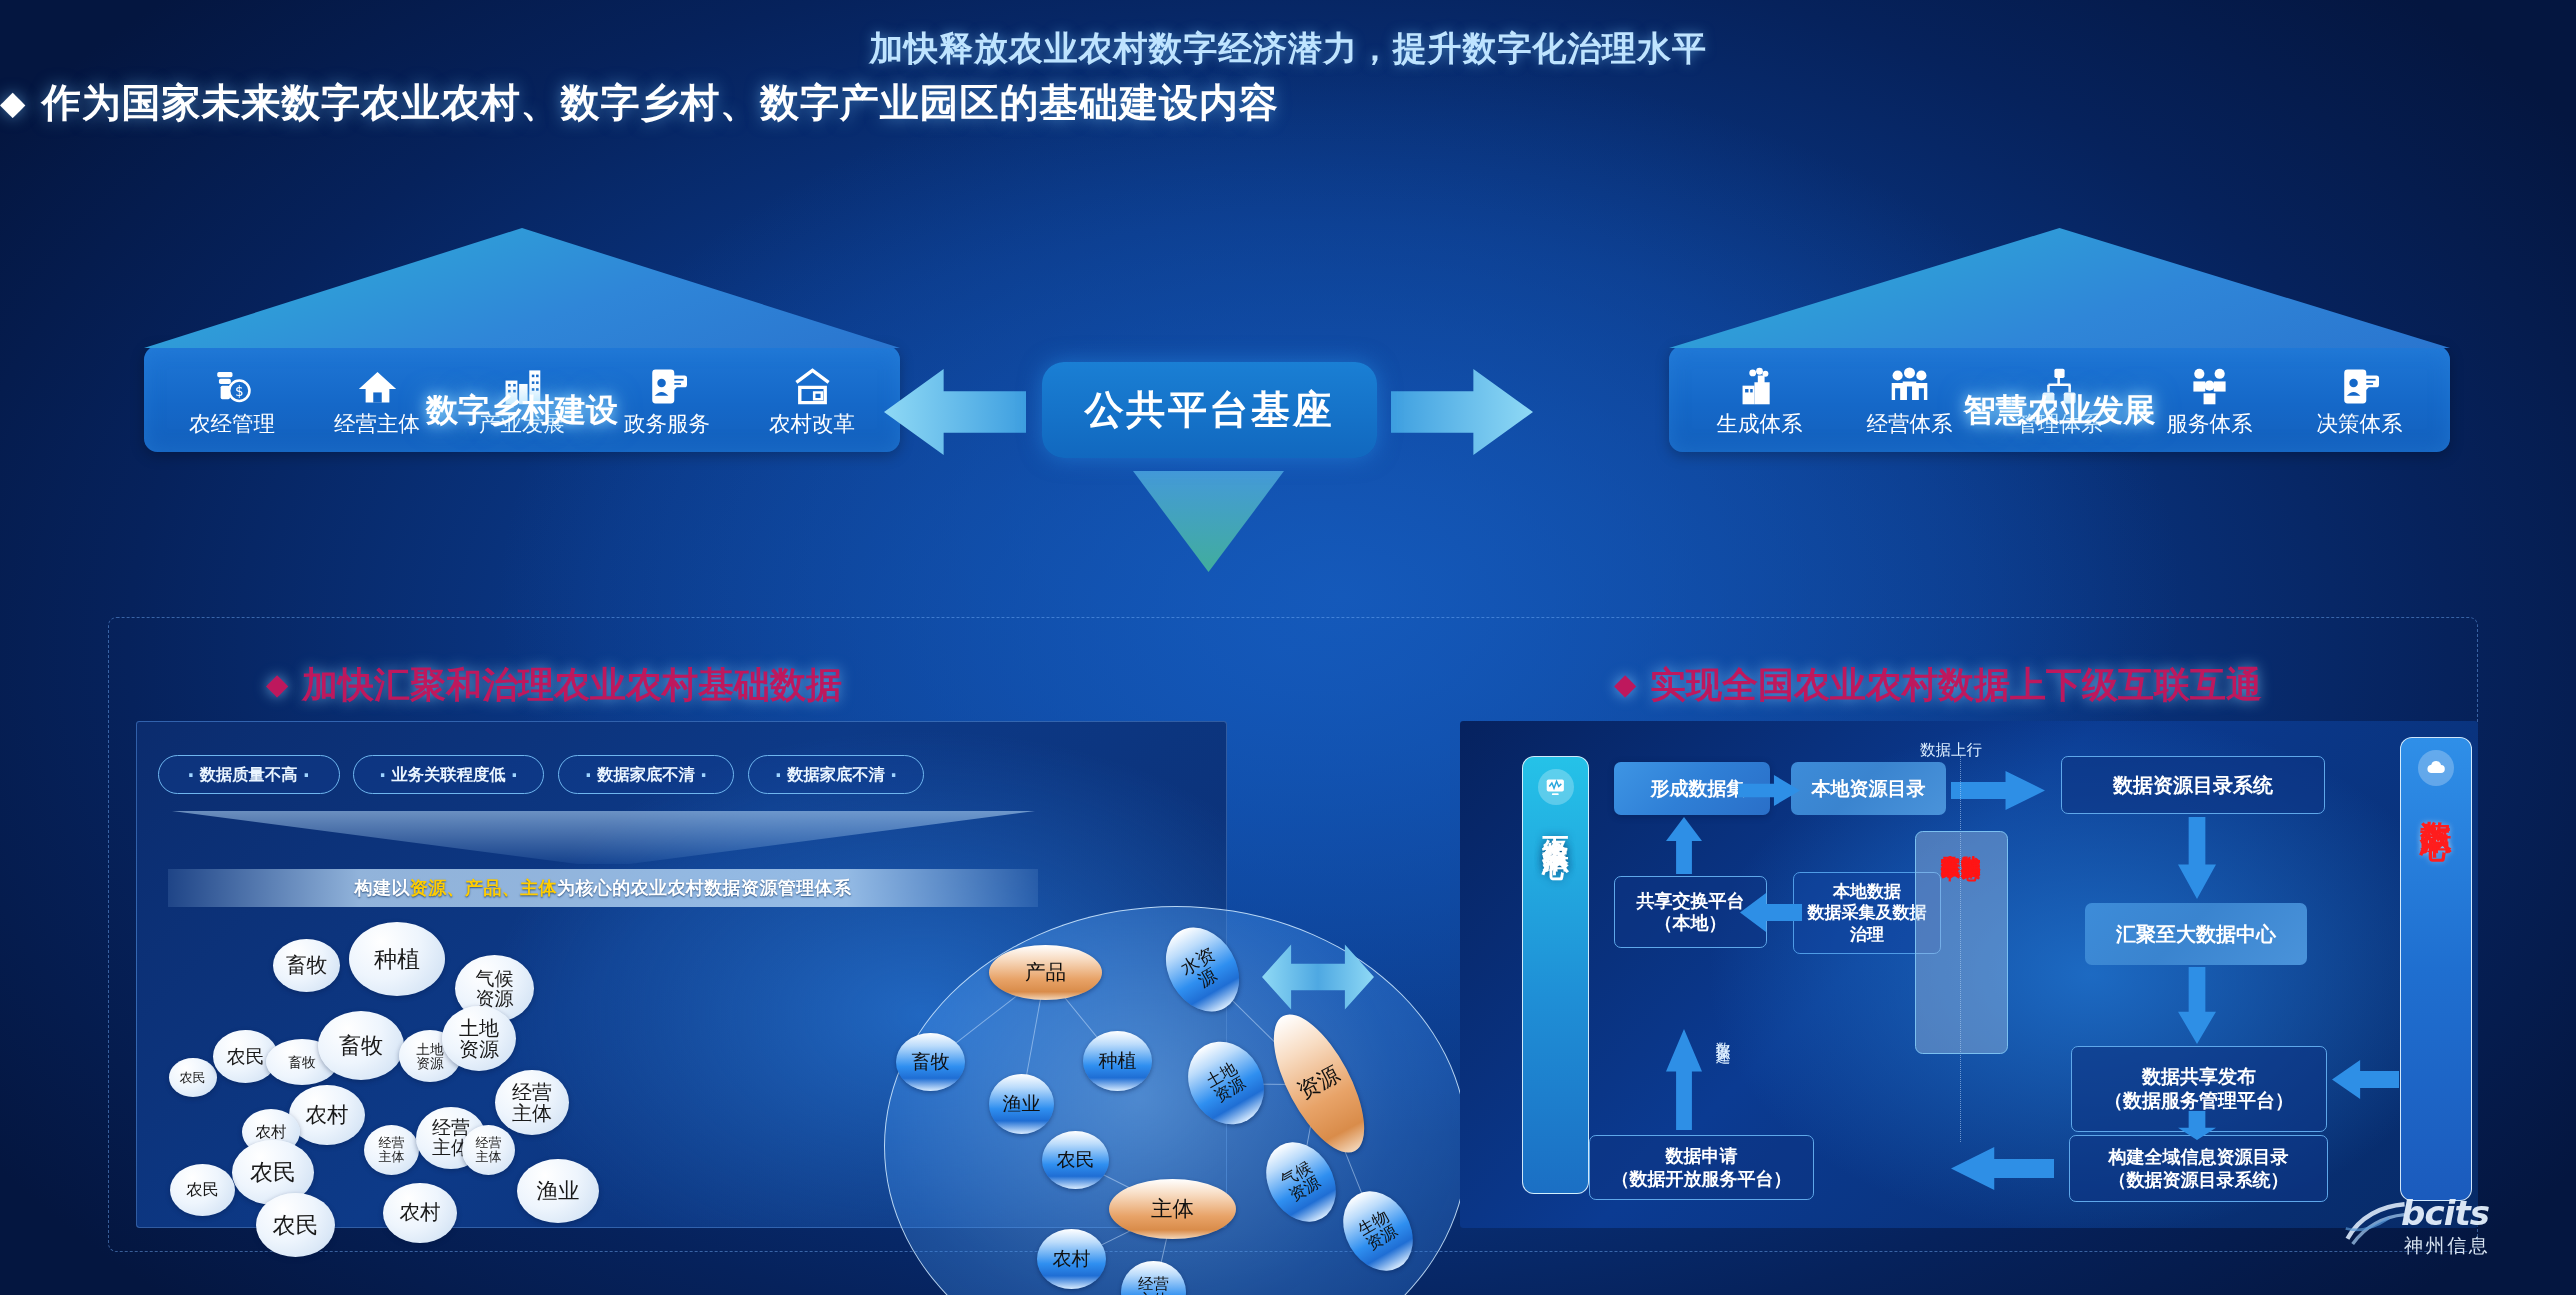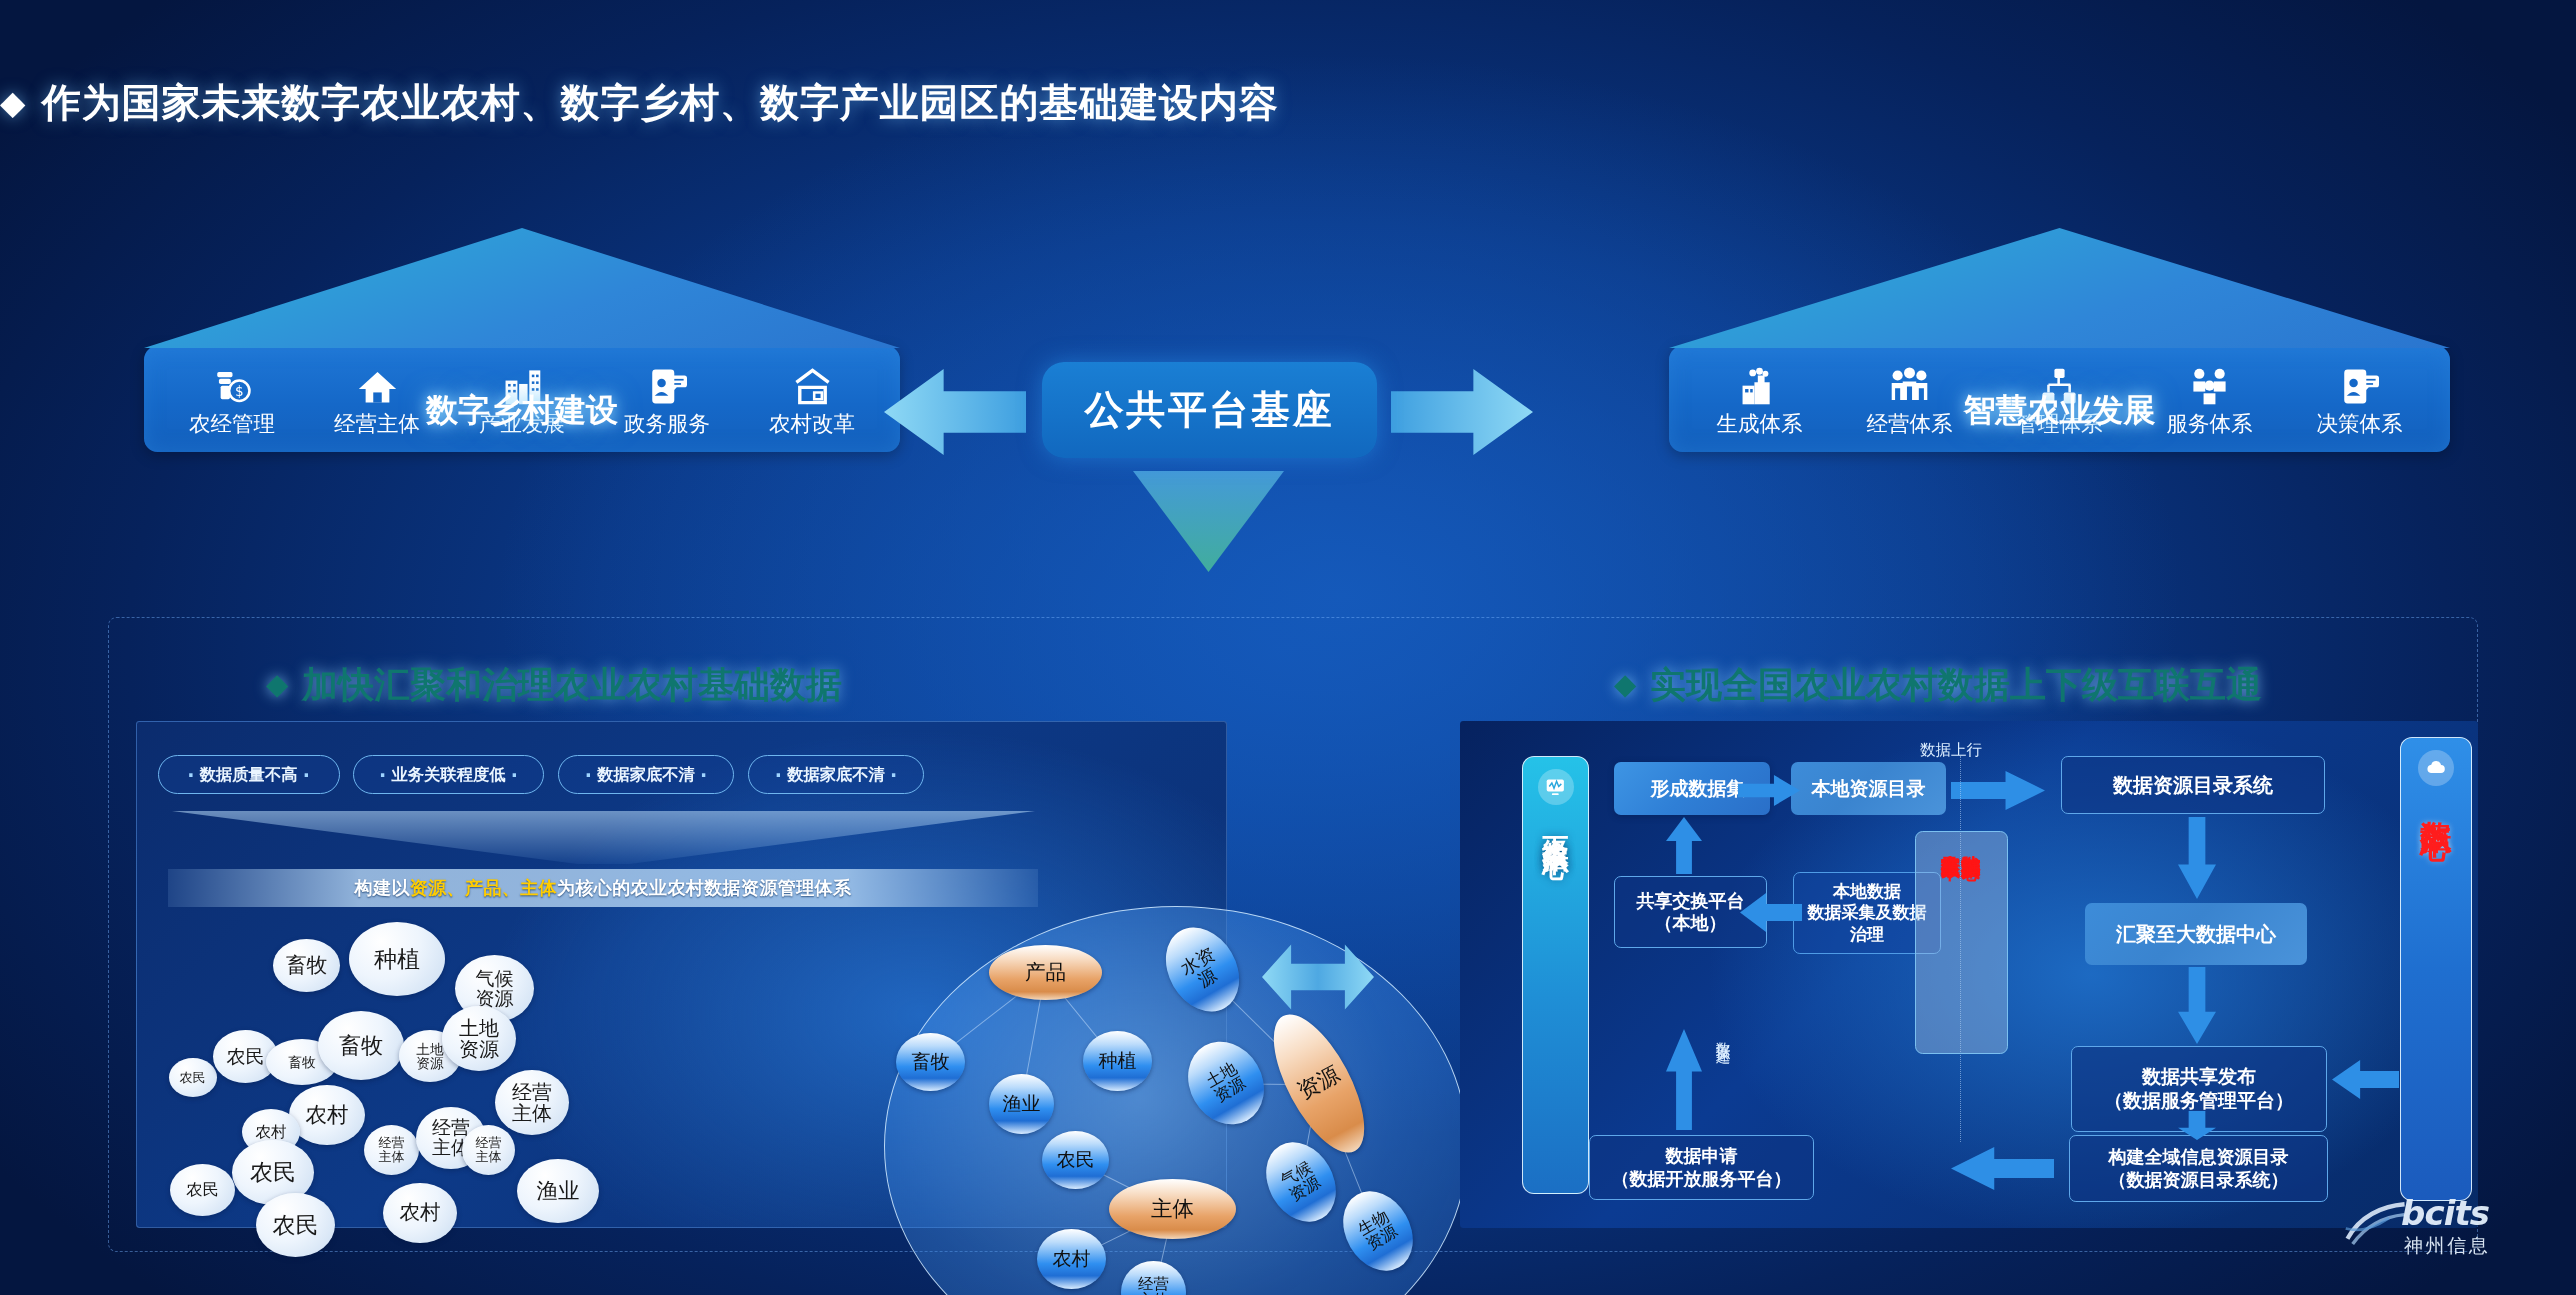--- a/index.html
+++ b/index.html
@@ -69,21 +69,21 @@
   .arw.down  { left:1133px; top:471px; width:151px; height:101px;
     background:linear-gradient(180deg,#4aa2dd 0%, #46b79a 100%);
     clip-path:polygon(50% 100%, 0% 0%, 100% 0%); opacity:.9; }
 
   
   .dash-box {
     position:absolute; left:108px; top:617px; width:2370px; height:635px;
     border:1.7px dashed rgba(120,180,255,.45); border-radius:8.6px;
   }
   .sec-title {
-    position:absolute; font-size:36px; font-weight:bold; color:#0f766e;
+    position:absolute; font-size:36px; font-weight:bold; color:#be185d;
     text-shadow:0 0 13.7px rgba(140,210,255,.7); white-space:nowrap;
   }
   .sec-title .dia { font-size:29px; margin-right:13.7px; vertical-align:2.6px; }
 
   
   .lpanel {
     position:absolute; left:136px; top:721px; width:1091px; height:507px;
     border:0.9px solid rgba(120,180,255,.35); border-radius:3.4px;
     background:
       radial-gradient(ellipse 601px 395px at 72% 58%, rgba(40,120,215,.75) 0%, rgba(15,60,150,0) 72%),
@@ -216,20 +216,21 @@
   .logo .cn {
     position:absolute; left:60px; top:50px; color:#e9f4ff; font-size:19px; letter-spacing:2.6px; opacity:.92;
   }
   .logo .swoosh { position:absolute; left:0px; top:15.5px; }
 </style>
 </head>
 <body>
 
 <div class="stage">
 
+  <div class="hdr1">加快释放农业农村数字经济潜力，提升数字化治理水平</div>
   <div class="hdr2">
     <span class="dia">◆</span><span>作为国家未来数字农业农村、数字乡村、数字产业园区的基础建设内容</span>
   </div>
 
   <div class="pyr" style="left:144px; top:228px; width:756px;">
     <div class="roof"></div>
     <div class="roof-lbl">数字乡村建设</div>
     <div class="base">
       <div class="icell">
         <span class="gl">

